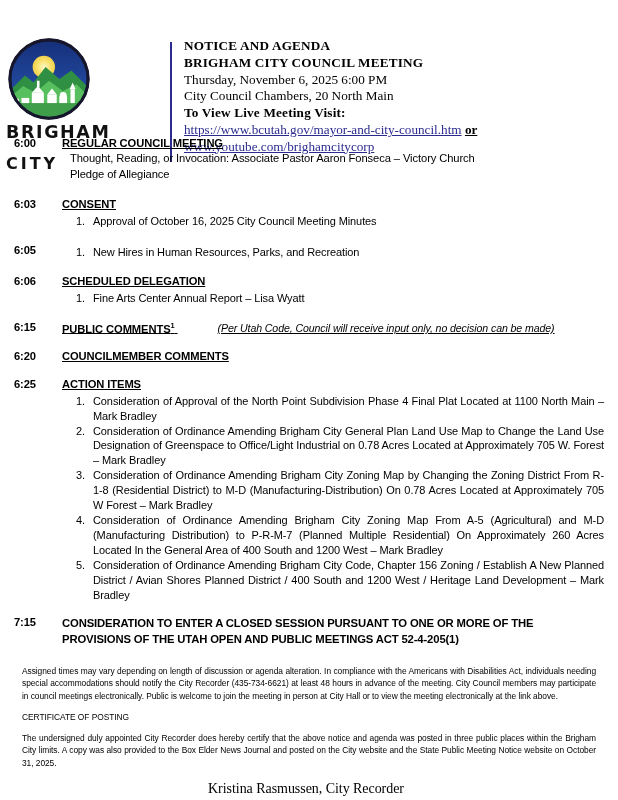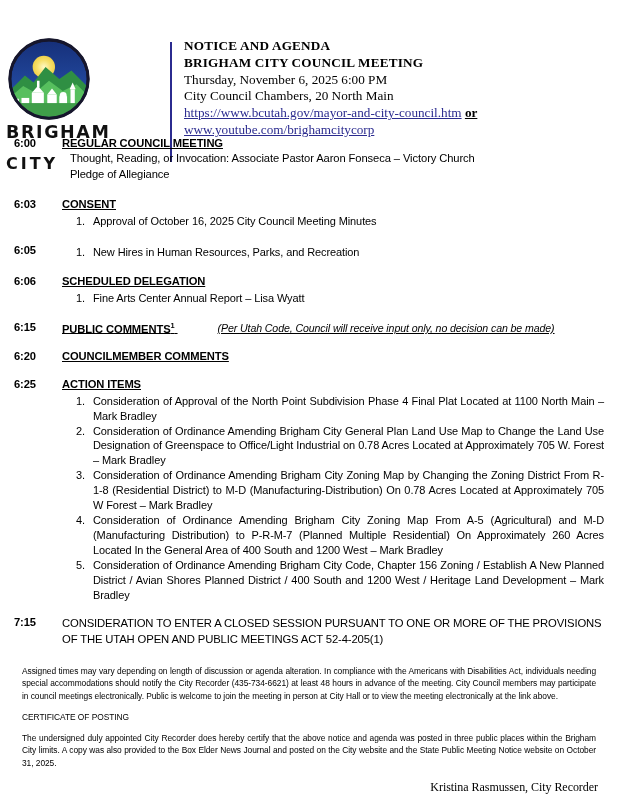--- a/index.html
+++ b/index.html
@@ -157,41 +157,41 @@
   }
   .section-gap { height: 13px; }
   .section-gap-sm { height: 11px; }
 
   .closed-row {
     display: flex;
     align-items: flex-start;
     margin-top: 13px;
   }
   .closed-heading {
-    font-weight: normal;
+    font-weight: bold;
     font-size: 11.3px;
     line-height: 1.4;
     letter-spacing: -0.15px;
   }
 
   
   .footer {
     padding: 0 14px;
     margin-top: 17px;
     font-size: 8.4px;
     line-height: 1.52;
     letter-spacing: -0.05px;
     text-align: justify;
   }
   .footer p { margin: 8px; }
   .cert-title { margin-top: 0px; }
   .signature {
-    text-align: right;
+    text-align: center;
     font-family: "Liberation Serif", serif;
-    font-size: 12px;
+    font-size: 14px;
     margin-top: 6px;
     padding-right: 6px;
   }
 </style>
 </head>
 <body>
 
 <div class="page">
 
   <div class="header">
@@ -241,20 +241,21 @@
       <div class="logo-subword">CITY</div>
     </div>
 
     <div class="header-divider"></div>
 
     <div class="header-text">
       <div class="bold">NOTICE AND AGENDA</div>
       <div class="bold">BRIGHAM CITY COUNCIL MEETING</div>
       <div>Thursday, November 6, 2025 6:00 PM</div>
       <div>City Council Chambers, 20 North Main</div>
+      <div class="bold">To View Live Meeting Visit:</div>
       <div>
         <span class="link">https://www.bcutah.gov/mayor-and-city-council.htm</span>
         <span class="or-bold">or</span>
       </div>
       <div>
         <span class="link">www.youtube.com/brighamcitycorp</span>
       </div>
     </div>
   </div>
 

